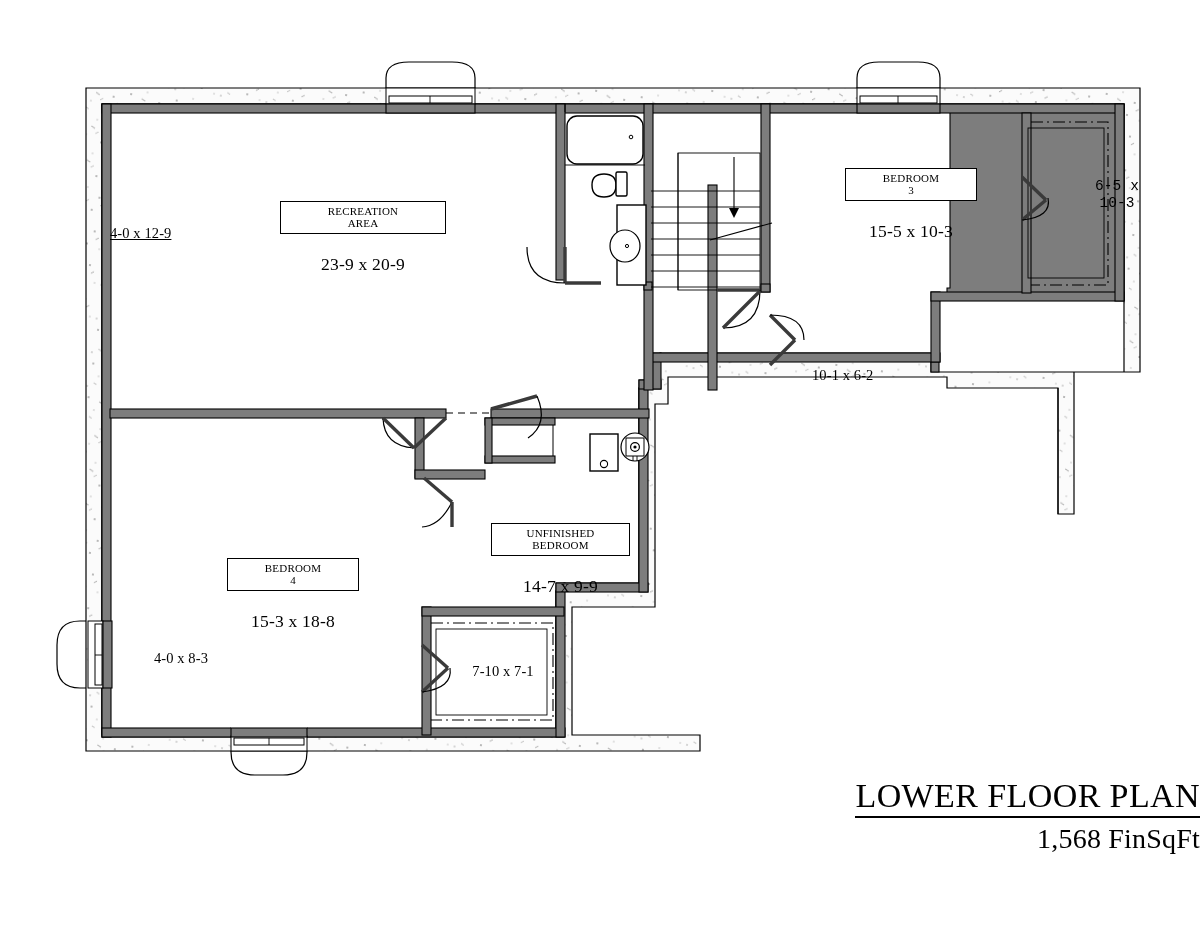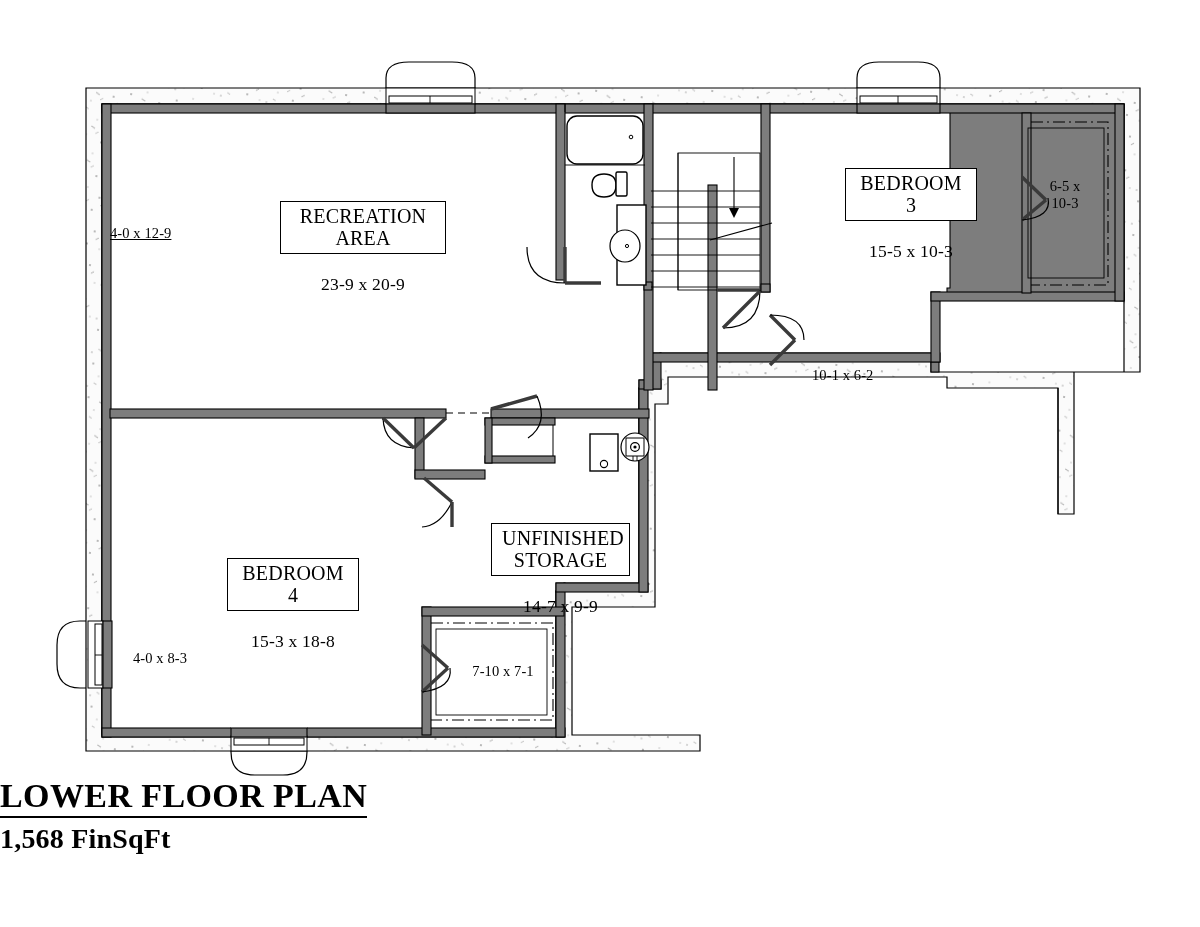--- a/index.html
+++ b/index.html
@@ -87,21 +87,21 @@
     stroke: none;
   }
   .room-label-wrap {
     position: absolute;
     text-align: center;
   }
   .room-name {
     display: block;
     border: 1.3px solid #000000;
     background: #ffffff;
-    font-size: 20px;
+    font-size: 11px;
     line-height: 1.1;
     padding: 3px 10px 4px 10px;
     white-space: pre-line;
     letter-spacing: 0.2px;
   }
   .room-dim {
     display: block;
     font-size: 17.5px;
     margin-top: 20px;
     letter-spacing: 0.2px;
@@ -112,22 +112,21 @@
     line-height: 1.16;
     text-align: center;
     white-space: pre-line;
     letter-spacing: 0.1px;
   }
   #title-block {
     position: absolute;
     left: 0;
     right: 0;
     top: 778px;
-    text-align: left;
-    font-weight: bold;
+    text-align: right;
   }
   #plan-title {
     font-size: 34px;
     letter-spacing: 0.4px;
     display: inline-block;
     border-bottom: 2.4px solid #000000;
     padding-bottom: 1px;
     line-height: 1.08;
   }
   #plan-sqft {
@@ -444,32 +443,32 @@
   </div>
 
   <div class="room-label-wrap" style="left:227px; top:558px; width:132px;">
     <span class="room-name">BEDROOM
 4</span>
     <span class="room-dim">15-3 x 18-8</span>
   </div>
 
   <div class="room-label-wrap" style="left:491px; top:523px; width:139px;">
     <span class="room-name">UNFINISHED
-STORAGE</span>
+BEDROOM</span>
     <span class="room-dim">14-7 x 9-9</span>
   </div>
 
   <div class="plain-dim" style="left:110px; top:225px; width:100px; text-align:left;text-decoration:underline;">4-0 x 12-9</div>
 
   <div class="plain-dim" style="left:812px; top:325px; width:100px; text-align:left;margin-top:42px;">10-1 x 6-2</div>
 
-  <div class="plain-dim" style="left:1032px; top:178px; width:66px;">6-5 x
+  <div class="plain-dim" style="left:1084px; top:178px; width:66px;font-family:Liberation Mono, monospace;">6-5 x
 10-3</div>
 
-  <div class="plain-dim" style="left:112px; top:650px; width:96px; text-align:center;">4-0 x 8-3</div>
+  <div class="plain-dim" style="left:112px; top:650px; width:96px; text-align:right;">4-0 x 8-3</div>
 
   <div class="plain-dim" style="left:455px; top:663px; width:96px; text-align:center;">7-10 x 7-1</div>
 
   <div id="title-block">
     <div>
       <span id="plan-title">LOWER FLOOR PLAN</span>
     </div>
     <div id="plan-sqft">1,568 FinSqFt</div>
   </div>
 

